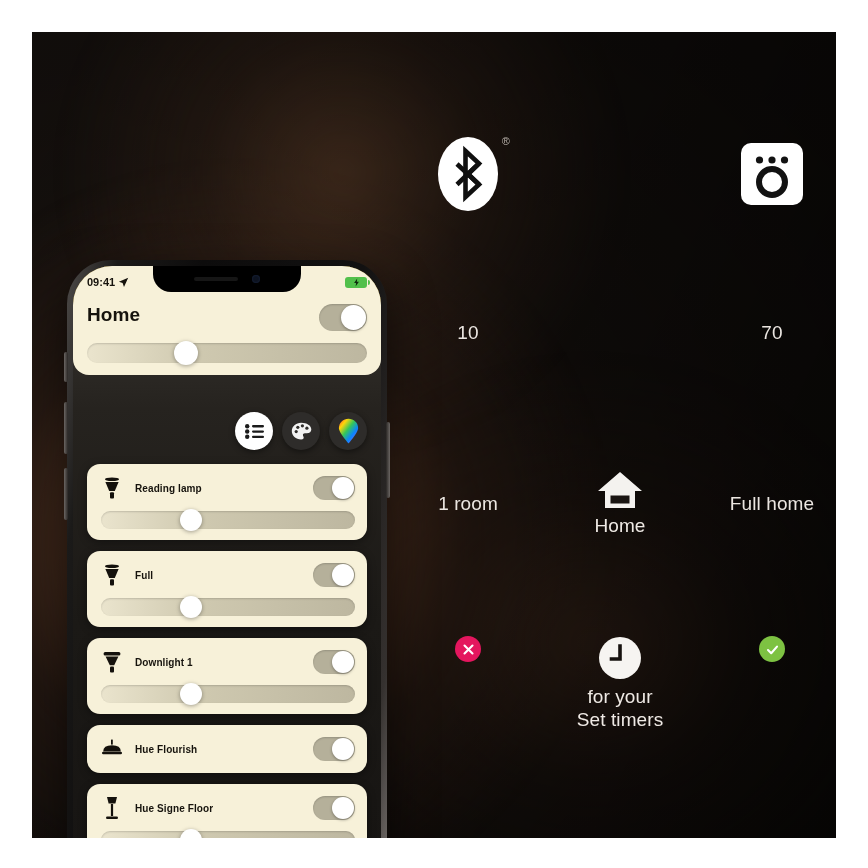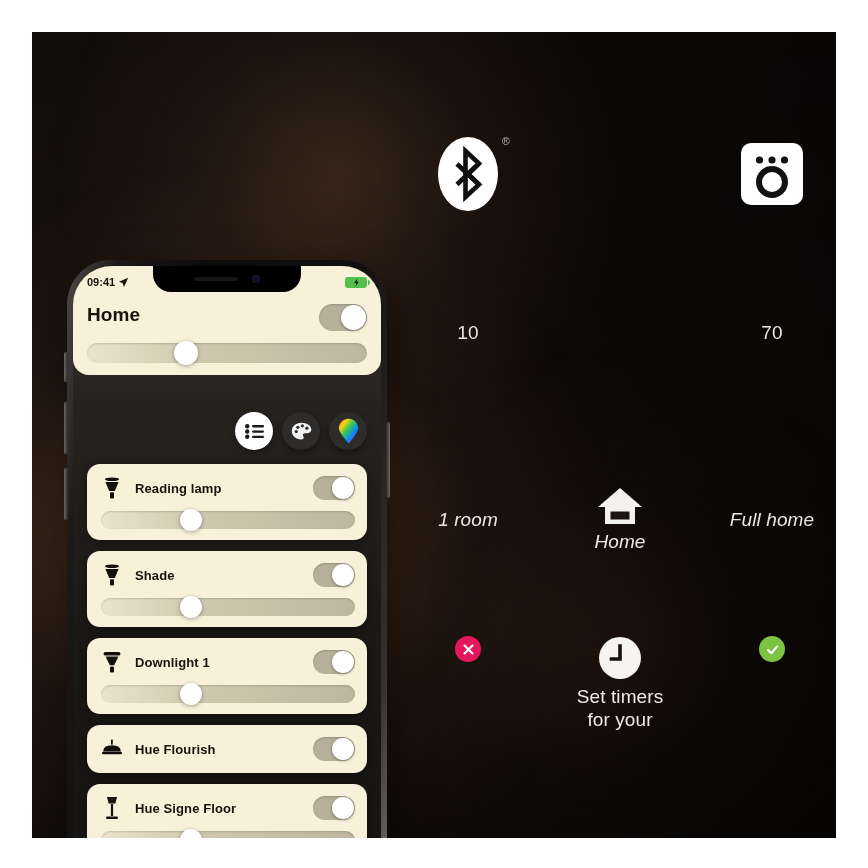--- a/index.html
+++ b/index.html
@@ -101,21 +101,21 @@
 
   
   .row-logos { top: 96px; height: 92px; }
   .bt-wrap { position: relative; width: 60px; height: 74px; }
   .reg-mark {
     position: absolute; right: -12px; top: -2px;
     color: #b9b2ab; font-size: 11px;
   }
 
   .row-bulbs  { top: 243px; height: 116px; }
-  .row-range  { top: 440px; height: 96px; font-style: italic; }
+  .row-range  { top: 424px; height: 96px; }
   .row-timer  { top: 582px; height: 140px; }
   .row-timer .fcol { align-self: flex-start; margin-top: 22px; }
 
   .badge {
     width: 26px; height: 26px;
     border-radius: 50%;
     display: inline-flex;
     align-items: center; justify-content: center;
     line-height: 1;
     margin: 0 auto;
@@ -286,21 +286,21 @@
   .light-top {
     display: flex; align-items: center; gap: 12px;
   }
   .light-icon {
     width: 22px; height: 26px;
     display: flex; align-items: center; justify-content: center;
     flex: 0 0 22px;
   }
   .light-name {
     flex: 1;
-    font-size: 13px; font-weight: bold; color: #16130d;
+    font-size: 10px; font-weight: bold; color: #16130d;
     letter-spacing: .1px;
   }
   .light-card .slider { margin-top: 10px; height: 18px; border-radius: 9px; }
   .light-card .slider .sknob { width: 22px; height: 22px; top: -2px; }
 
   .screen-scroll-bg {
     position: absolute; inset: 0;
     background: linear-gradient(180deg,#3a3733 0%, #26231f 24%, #1b1916 60%, #171513 100%);
   }
 </style>
@@ -368,22 +368,22 @@
         </span>
       </div>
       <div class="fcol center">
         <div class="fcenter-icon">
           <svg width="44" height="44" viewBox="0 0 44 44">
             <circle cx="22" cy="22" r="21" fill="#f6f4f1"></circle>
             <path d="M22 10 L22 23 L13.5 23" fill="none" stroke="#17120f" stroke-width="3.6" stroke-linecap="square" stroke-linejoin="miter"></path>
           </svg>
         </div>
         <div class="fcenter-label">
+          <div>for your</div>
           <div>Set timers</div>
-          <div>for your</div>
         </div>
       </div>
       <div class="fcol">
         <span class="badge" style="background:#7dc242;">
           <svg width="15" height="15" viewBox="0 0 15 15">
             <path d="M3 8 L6.2 11.2 L12 4.6" fill="none" stroke="#fff" stroke-width="2.1" stroke-linecap="round" stroke-linejoin="round"></path>
           </svg>
         </span>
       </div>
     </div>
@@ -495,21 +495,21 @@
 
             <div class="light-card">
               <div class="light-top">
                 <span class="light-icon">
                   <svg width="16" height="23" viewBox="0 0 16 23">
                     <path d="M1 2.2 Q1 0.6 8 0.6 Q15 0.6 15 2.2 Q15 4 8 4 Q1 4 1 2.2 Z" fill="#14110c"></path>
                     <path d="M1.4 5.1 L14.6 5.1 L10.8 14 L5.2 14 Z" fill="#14110c"></path>
                     <rect x="6" y="15.2" width="4" height="6.4" rx="1" fill="#14110c"></rect>
                   </svg>
                 </span>
-                <span class="light-name">Shade</span>
+                <span class="light-name">Full</span>
                 <span class="toggle sm">
                   <span class="knob"></span>
                 </span>
               </div>
               <div class="slider">
                 <span class="sknob" style="left:31%;"></span>
               </div>
             </div>
 
             <div class="light-card">

